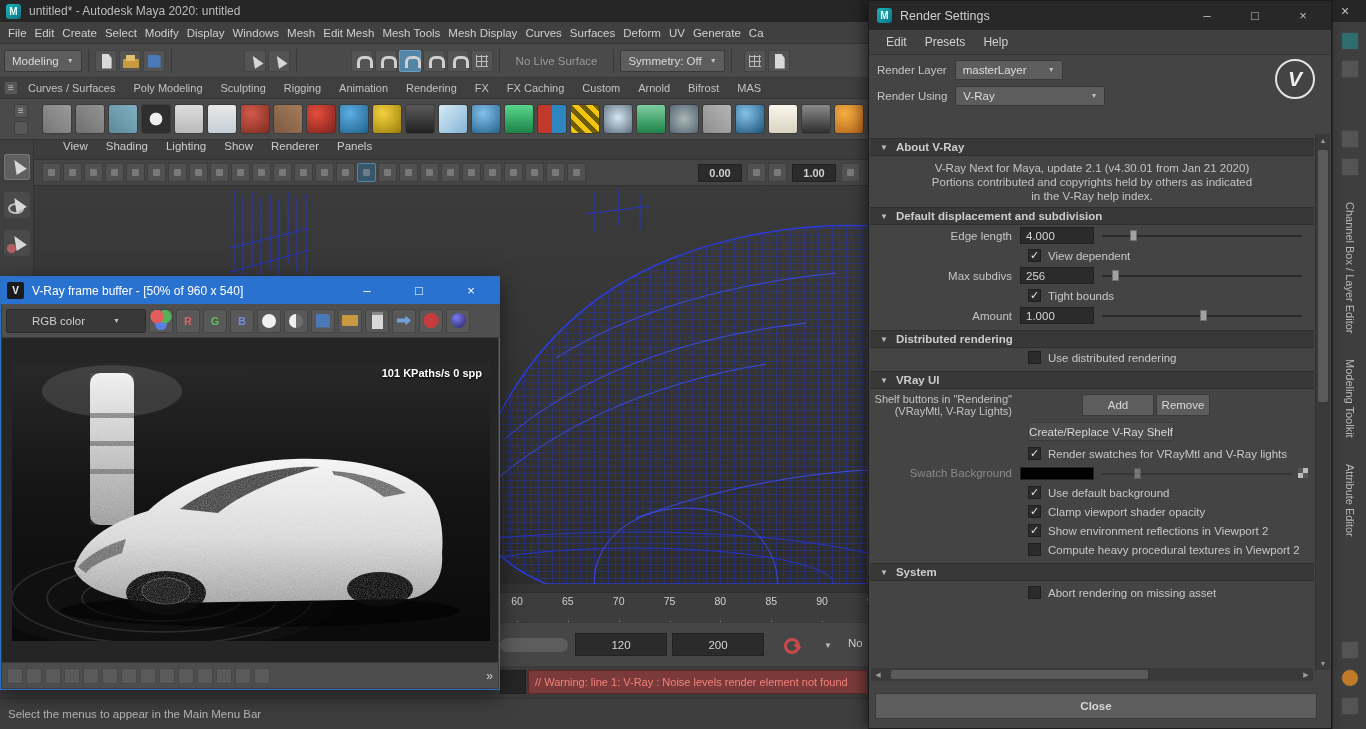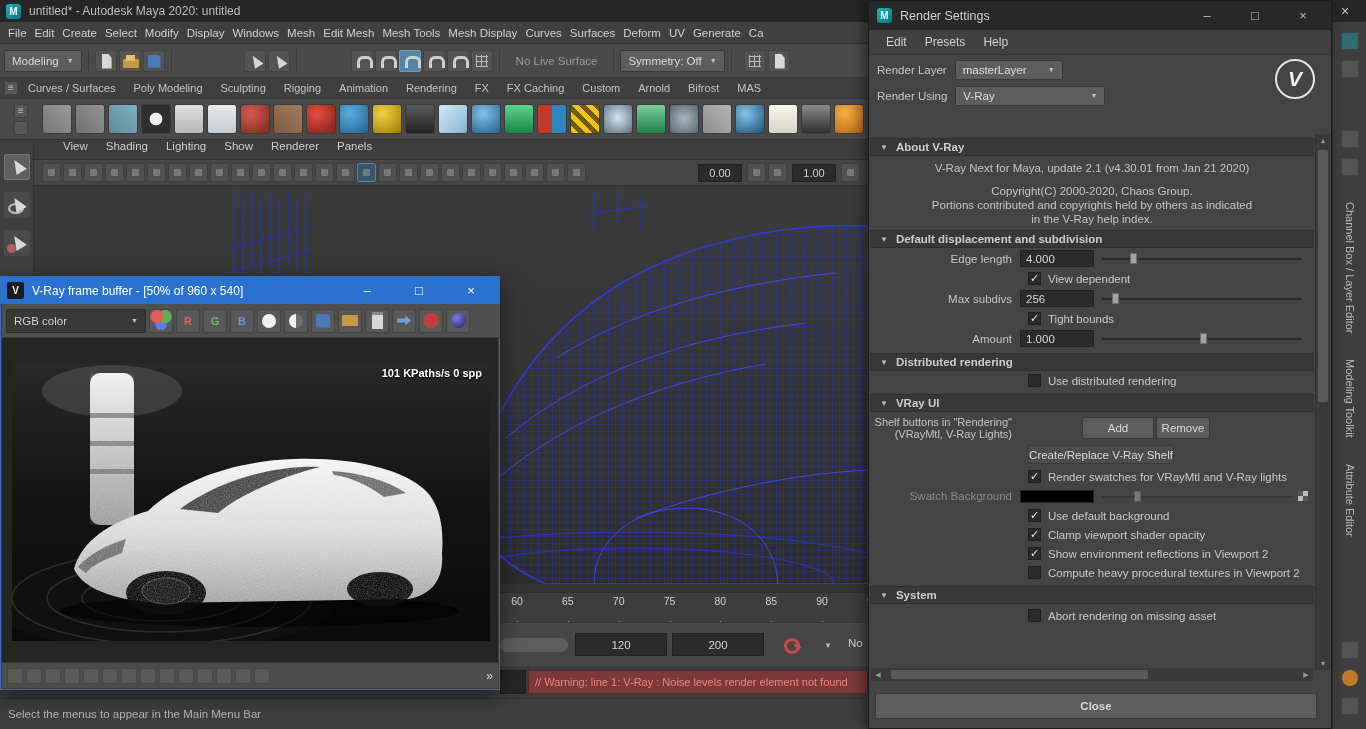--- a/index.html
+++ b/index.html
@@ -43,21 +43,21 @@
 .tool.lasso::before{content:"";position:absolute;left:4px;bottom:4px;width:12px;height:7px;border:2px solid #bbb;border-radius:50%;}
 .tool.paint::before{content:"";position:absolute;left:3px;bottom:3px;width:9px;height:9px;background:#b45f5f;border-radius:50%;}
 
 .m-viewport{position:absolute;left:34px;top:140px;width:834px;height:452px;background:#333;z-index:0;}
 .vp-menus{position:absolute;left:0;top:0;width:100%;height:20px;background:#3d3d3d;border-bottom:1px solid #323232;display:flex;padding-left:22px;gap:4px;}
 .vp-menu{padding:0 7px;font-size:11.5px;color:#cccccc;}
 .vp-iconbar{position:absolute;left:0;top:20px;width:100%;height:26px;background:#454545;border-bottom:1px solid #313131;display:flex;align-items:center;padding:0 8px;gap:2px;}
 .vicon{width:19px;height:19px;border-radius:2px;background:#515151;border:1px solid #3f3f3f;flex:0 0 auto;position:relative;}
 .vicon::after{content:"";position:absolute;inset:5px;background:#9b9b9b;border-radius:1px;opacity:.55;}
 .vicon.active{background:#39576b;border-color:#5285a6;}
-.vfield{width:44px;height:18px;background:#2b2b2b;border:1px solid #222;color:#d0d0d0;font-size:11px;display:flex;align-items:center;justify-content:center;margin:0 3px;flex:0 0 auto;}
+.vfield{width:44px;height:18px;background:#2b2b2b;border:1px solid #222;color:#d0d0d0;font-size:11px;display:flex;align-items:center;justify-content:center;margin:0 3px;flex:0 0 auto;font-weight:bold;}
 .vp-canvas{position:absolute;left:0;top:46px;width:834px;height:398px;overflow:hidden;}
 
 .m-timeline{position:absolute;left:34px;top:592px;width:834px;height:30px;background:#3d3d3d;border-top:1px solid #2f2f2f;z-index:1;}
 .ticks{position:absolute;left:470px;width:382px;top:2px;height:26px;display:flex;justify-content:space-between;}
 .tick{width:26px;text-align:center;font-size:10.5px;color:#cfcfcf;position:relative;}
 .tick::after{content:"";position:absolute;left:50%;bottom:-8px;width:1px;height:8px;background:#8a8a8a;}
 .m-rangebar{position:absolute;left:0;top:622px;width:868px;height:44px;background:#464646;border-top:1px solid #383838;z-index:1;}
 .rangestub{position:absolute;left:500px;top:15px;width:68px;height:14px;background:#5d5d5d;border-radius:7px;}
 .rfield{position:absolute;top:10px;width:92px;height:23px;background:#2b2b2b;border:1px solid #222;color:#d5d5d5;font-size:11.5px;display:flex;align-items:center;justify-content:center;}
 .keyicon{position:absolute;left:782px;top:12px;width:20px;height:20px;}
@@ -76,21 +76,21 @@
 .rsi.orange{background:#c07a28;border-radius:50%;}
 .vtab{writing-mode:vertical-rl;font-size:11px;color:#b8b8b8;margin-top:26px;white-space:nowrap;flex:0 0 auto;}
 .rs-bottomicons{margin-top:auto;display:flex;flex-direction:column;align-items:center;margin-bottom:14px;}
 
 .vfb{position:absolute;left:0;top:276px;width:500px;height:414px;background:#3c3c3c;border:1px solid #2f6fc2;box-shadow:0 6px 20px rgba(0,0,0,.5);z-index:40;}
 .vfb-titlebar{position:absolute;left:0;top:0;width:100%;height:27px;background:#2a72cf;display:flex;align-items:center;gap:8px;padding:0 6px;color:#fff;}
 .vfb-logo{width:17px;height:17px;background:#1b1b1b;border-radius:2px;color:#eee;display:flex;align-items:center;justify-content:center;font-size:10px;font-weight:bold;}
 .vfb-title{font-size:12px;color:#fff;white-space:nowrap;}
 .vfb-btn{width:44px;height:27px;display:flex;align-items:center;justify-content:center;color:#fff;font-size:13px;}
 .vfb-toolbar{position:absolute;left:1px;top:27px;width:498px;height:34px;background:#4f4f4f;border-bottom:1px solid #3a3a3a;display:flex;align-items:center;gap:3px;padding:0 4px;}
-.vfb-dd{width:140px;height:24px;background:#383838;border:1px solid #2b2b2b;border-radius:2px;display:flex;align-items:center;justify-content:space-between;padding:0 7px;font-size:11.5px;color:#d0d0d0;}
+.vfb-dd{width:140px;height:24px;background:#383838;border:1px solid #2b2b2b;border-radius:2px;display:flex;align-items:center;justify-content:space-between;padding:0 25px;font-size:11.5px;color:#d0d0d0;}
 .vficon{width:24px;height:24px;border-radius:2px;background:#585858;border:1px solid #454545;display:flex;align-items:center;justify-content:center;font-size:11px;font-weight:bold;flex:0 0 auto;position:relative;}
 .vficon.rgbball{background:radial-gradient(circle at 32% 30%,#e45b5b 0 30%,transparent 32%),radial-gradient(circle at 68% 30%,#58b158 0 30%,transparent 32%),radial-gradient(circle at 50% 66%,#5b7fe4 0 30%,transparent 32%),#585858;}
 .vficon.wcircle::after{content:"";width:14px;height:14px;border-radius:50%;background:#f0f0f0;}
 .vficon.gcircle::after{content:"";width:14px;height:14px;border-radius:50%;background:linear-gradient(90deg,#f0f0f0 50%,#6f6f6f 50%);}
 .vficon.disk::after{content:"";width:14px;height:14px;background:#4a79b8;clip-path:polygon(0 0,80% 0,100% 20%,100% 100%,0 100%);}
 .vficon.folder::after{content:"";width:16px;height:11px;background:#c89a3f;border-radius:1px;}
 .vficon.clip::after{content:"";width:11px;height:14px;background:#d8d8d8;border-top:3px solid #8a8a8a;}
 .vficon.follow::after{content:"";width:14px;height:10px;background:#6fa0d8;clip-path:polygon(0 30%,60% 30%,60% 0,100% 50%,60% 100%,60% 70%,0 70%);}
 .vficon.stop::after{content:"";width:15px;height:15px;background:#c43c3c;clip-path:polygon(30% 0,70% 0,100% 30%,100% 70%,70% 100%,30% 100%,0 70%,0 30%);}
 .vficon.renderball::after{content:"";width:15px;height:15px;border-radius:50%;background:radial-gradient(circle at 35% 30%,#7a7af0,#23235e);}
@@ -527,21 +527,20 @@
       </div>
     </div>
     <div class="vray-logo">V</div>
 
     <div class="rs-content">
       <div class="sec">
         <span class="tri">▼</span>
         <span>About V-Ray</span>
       </div>
       <div class="c-line" style="margin-top:5px;">V-Ray Next for Maya, update 2.1 (v4.30.01 from Jan 21 2020)</div>
-      <div class="c-line" style="margin-top:9px;">Copyright(C) 2000-2020, Chaos Group.</div>
       <div class="c-line">Portions contributed and copyrights held by others as indicated</div>
       <div class="c-line">in the V-Ray help index.</div>
 
       <div class="sec">
         <span class="tri">▼</span>
         <span>Default displacement and subdivision</span>
       </div>
       <div class="frow">
         <span class="flabel">Edge length</span>
         <div class="ffield">4.000</div>

